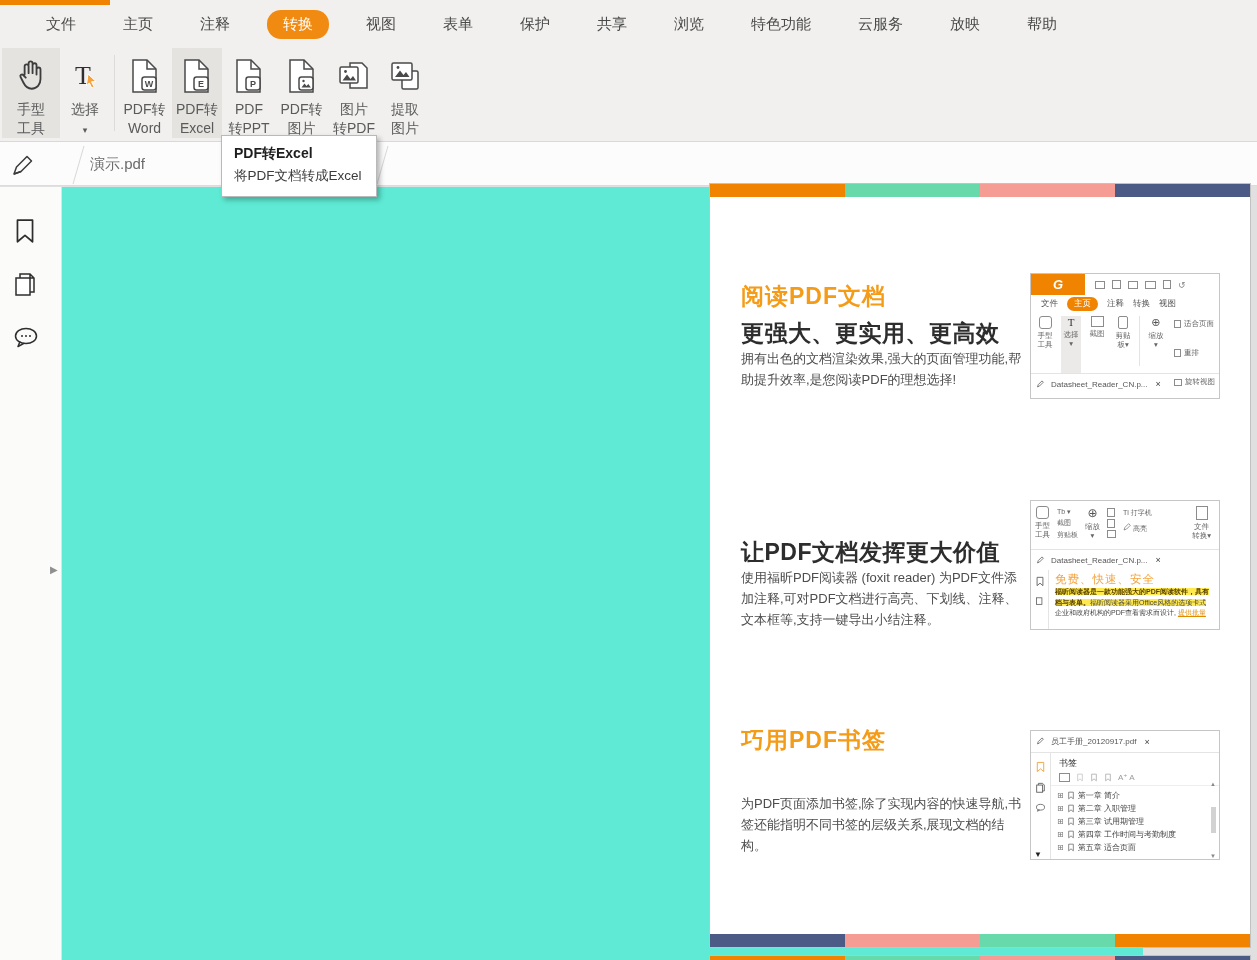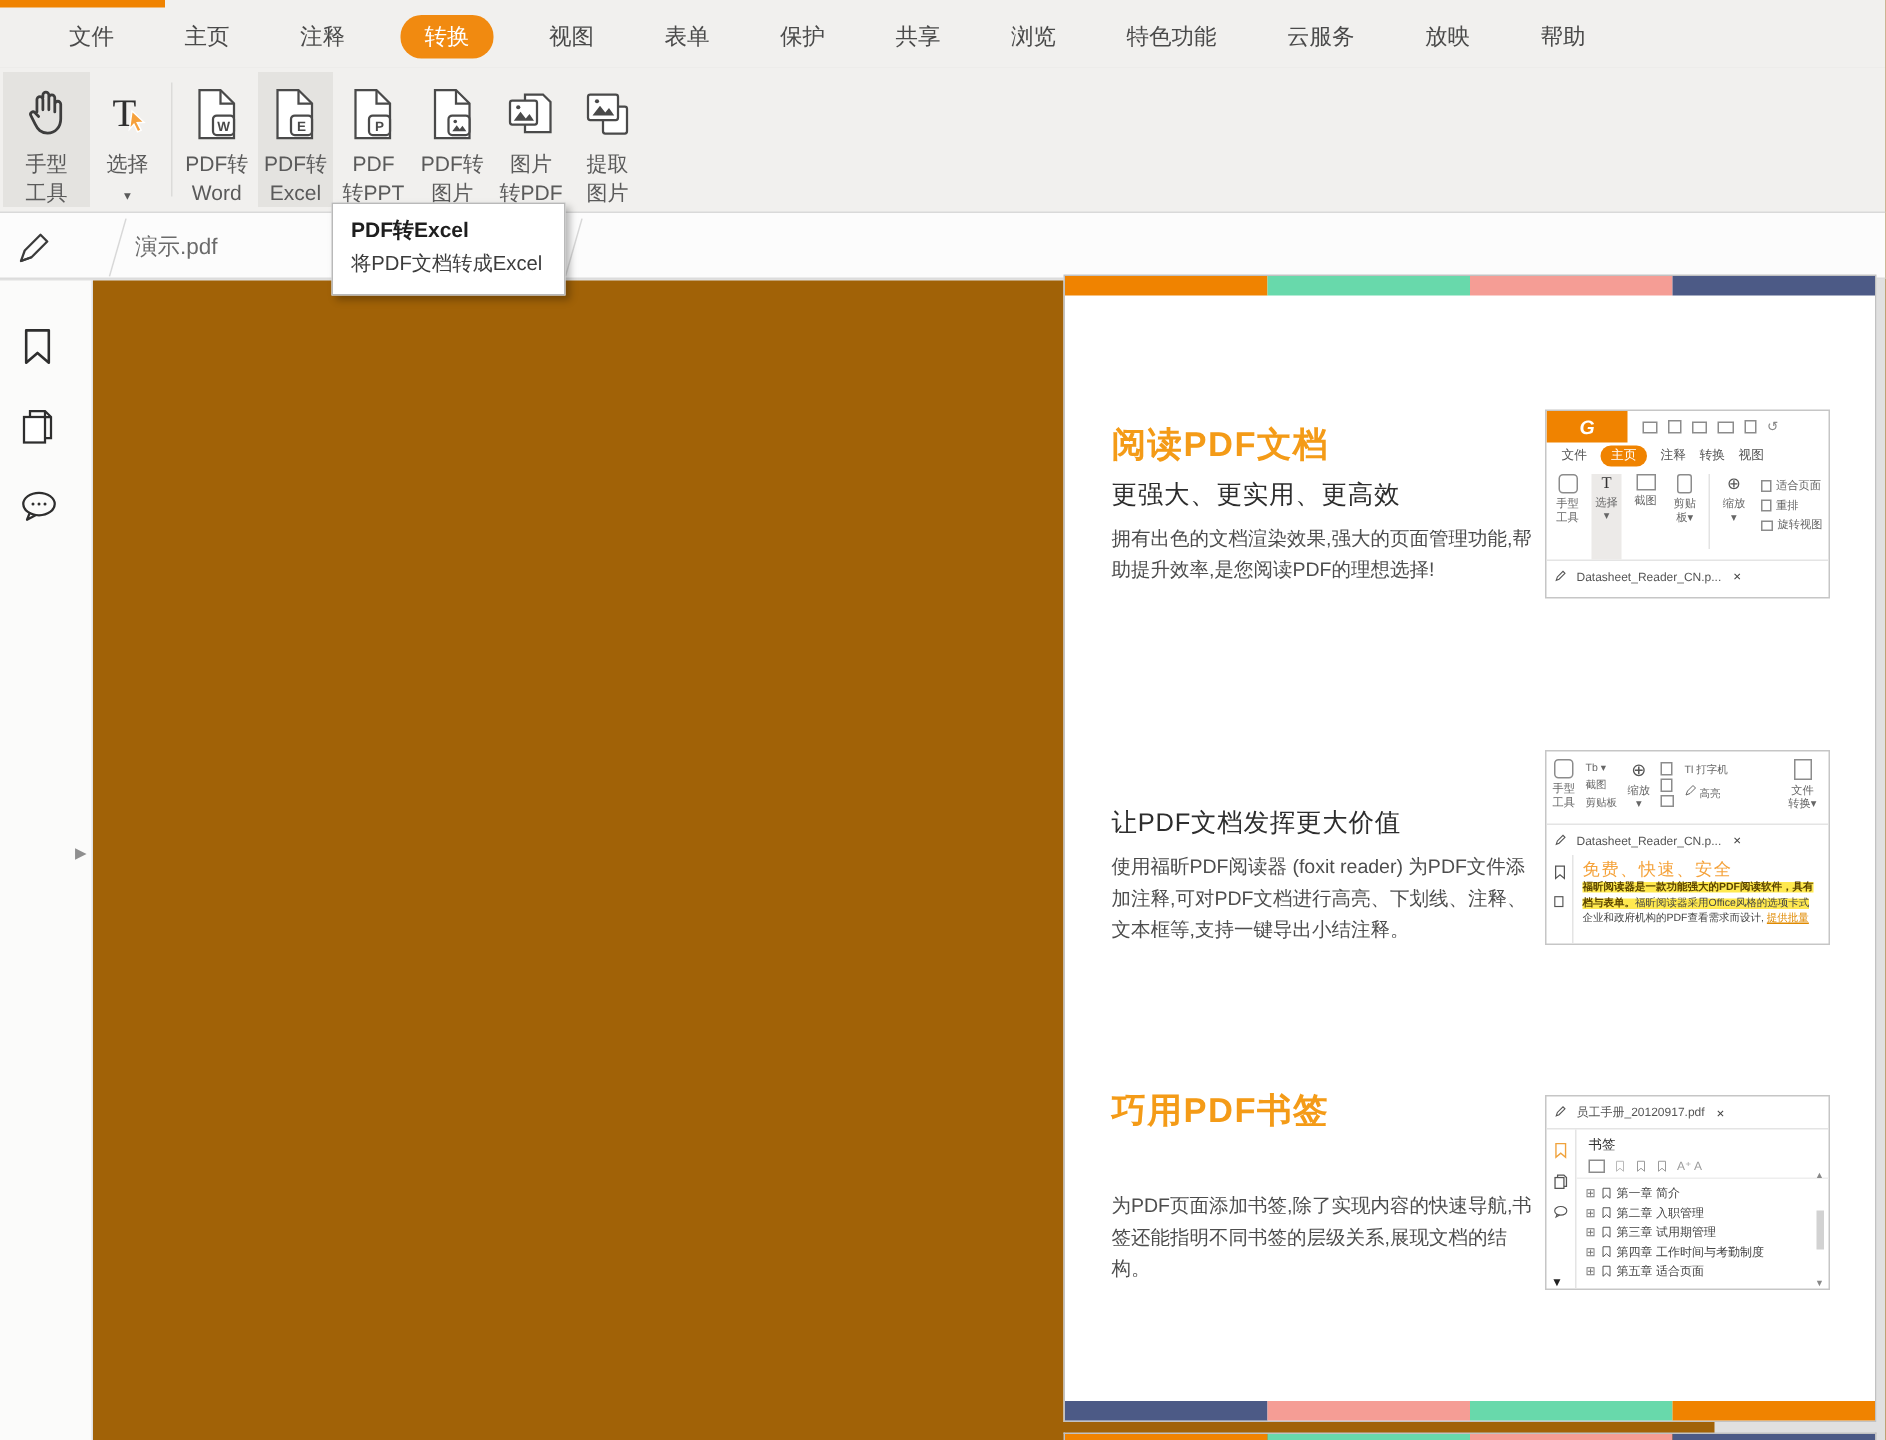--- a/index.html
+++ b/index.html
@@ -35,31 +35,31 @@
   #tooltip { left:221px; top:135px; width:156px; background:#fff; border:1px solid #b9b9b9; box-shadow:3px 3px 5px rgba(0,0,0,.28); padding:9px 12px 11px 12px; z-index:50; }
   #tooltip .tt-title { font-size:14px; font-weight:bold; color:#1e1e1e; }
   #tooltip .tt-desc { font-size:13.5px; color:#3c3c3c; margin-top:4px; white-space:nowrap; }
 
   
   #sidebar { left:0; top:187px; width:62px; height:773px; background:#fbfbfa; border-right:1px solid #e2e2e1; }
   .side-icon { position:absolute; left:12px; width:28px; height:28px; cursor:pointer; }
   #side-handle { position:absolute; left:50px; top:564px; font-size:10px; color:#8f8f8f; }
 
   
-  #canvas { left:62px; top:187px; width:1081px; height:773px; background:#a16207; }
+  #canvas { left:62px; top:187px; width:1081px; height:773px; background:#5eead4; }
   #page1 { position:absolute; left:647px; top:-4px; width:542px; height:765px; background:#fff; border:1px solid #c2c2c2; }
   .stripe { position:absolute; left:0; width:540px; height:13px; display:flex; }
   .stripe > div { flex:1; }
   #stripe-top { top:0; }
   #stripe-bottom { bottom:0; }
   #page2-stripe { position:absolute; left:647px; top:768px; width:542px; height:13px; display:flex; border:1px solid #c2c2c2; border-bottom:none; }
   #page2-stripe > div { flex:1; }
 
   .sec-title { position:absolute; left:31px; font-size:23px; font-weight:bold; color:#f49b17; letter-spacing:1px; }
-  .sec-sub { position:absolute; left:31px; font-size:17px; font-weight:normal; color:#2d2d2d; letter-spacing:0.5px; }
+  .sec-sub { position:absolute; left:31px; font-size:23px; font-weight:bold; color:#2d2d2d; letter-spacing:0.5px; }
   .sec-body { position:absolute; left:31px; width:282px; font-size:13px; color:#4d4d4d; line-height:21px; }
 
   
   .mini { position:absolute; left:320px; width:190px; background:#fff; border:1px solid #c6c6c6; overflow:hidden; }
   .m-row { display:flex; align-items:center; }
   .m-tab { height:21px; border-top:1px solid #e4e4e4; display:flex; align-items:center; font-size:8px; color:#555; }
   .m-tab .m-pen { margin:0 6px 0 5px; }
   .m-close { margin-left:8px; color:#444; font-size:9px; }
   .tinybox { display:inline-block; border:1px solid #8c8c8c; background:#fff; }
   .m-lbl { font-size:7.5px; color:#666; line-height:9px; text-align:center; }
@@ -67,21 +67,21 @@
   
   #mini1 { top:89px; height:126px; }
   #m1-top { height:21px; }
   #m1-logo { width:54px; height:21px; background:#f08300; color:#fff; font-weight:bold; font-size:13px; font-style:italic; display:flex; align-items:center; justify-content:center; }
   #m1-quick { display:flex; gap:7px; margin-left:10px; align-items:center; }
   #m1-menu { height:17px; display:flex; align-items:center; gap:9px; padding-left:10px; font-size:8.5px; color:#555; }
   #m1-menu .m1-active { background:#f08300; color:#fff; border-radius:8px; padding:1px 7px; }
   #m1-tools { height:61px; display:flex; padding:4px 4px 0 4px; gap:6px; }
   .m1-col { display:flex; flex-direction:column; align-items:center; gap:2px; width:24px; }
   .m1-colsep { width:1px; height:50px; background:#e3e3e3; }
-  #m1-right { display:flex; flex-direction:column; gap:3px; margin-left:2px; padding-top:3px; }
+  #m1-right { display:flex; flex-direction:column; gap:19px; margin-left:2px; padding-top:3px; }
   .m1-rrow { display:flex; align-items:center; gap:3px; font-size:7.5px; color:#666; white-space:nowrap; }
 
   
   #mini2 { top:316px; height:130px; }
   #m2-tools { height:48px; display:flex; gap:7px; padding:5px 4px 0 4px; }
   .m2-col { display:flex; flex-direction:column; align-items:center; gap:2px; }
   .m2-stack { display:flex; flex-direction:column; gap:2px; font-size:7px; color:#666; padding-top:2px; }
   #m2-body { display:flex; height:60px; }
   #m2-rail { width:18px; border-right:1px solid #e4e4e4; padding-top:6px; display:flex; flex-direction:column; align-items:center; gap:8px; }
   #m2-content { flex:1; padding:2px 4px 0 6px; }

